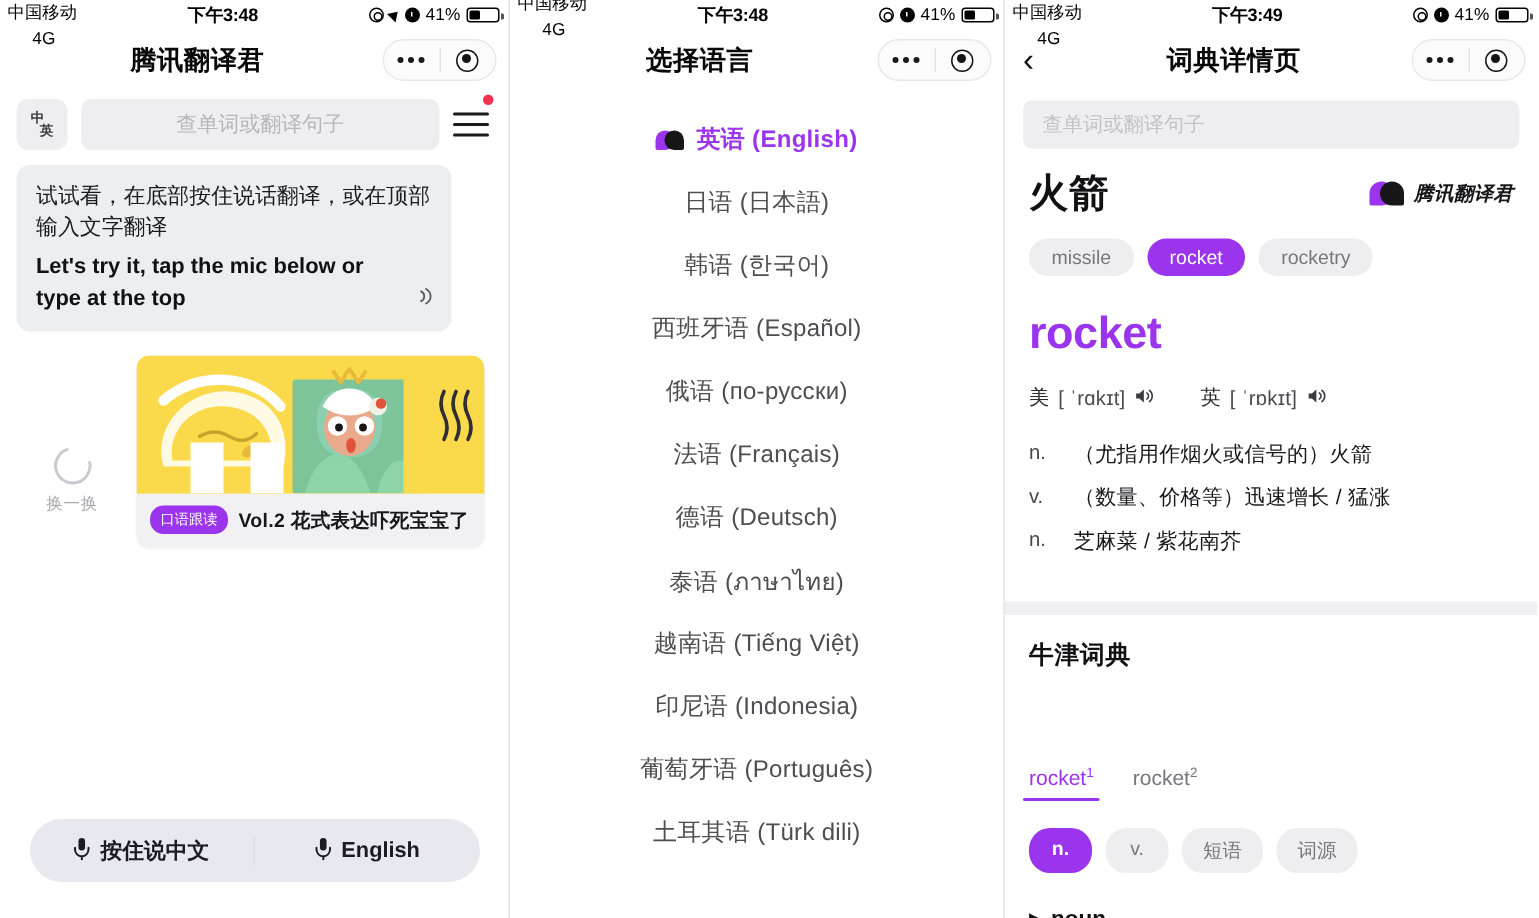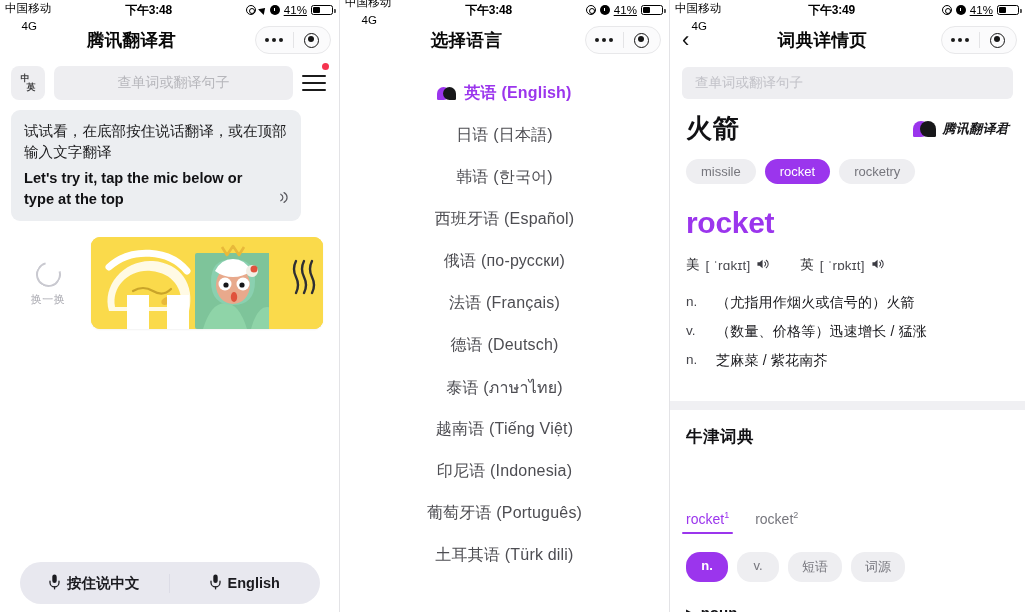--- a/index.html
+++ b/index.html
@@ -25,21 +25,21 @@
   .sb-left { display: flex; align-items: center; gap: 4px; flex-direction: column; }
   .bars { display: flex; align-items: flex-end; gap: 1.5px; height: 9px; }
   .bars i { width: 2.5px; background: #000; border-radius: 0.5px; display: block; }
   .bars i:nth-child(1) { height: 3.5px; }
   .bars i:nth-child(2) { height: 5.5px; }
   .bars i:nth-child(3) { height: 7.5px; }
   .bars i:nth-child(4) { height: 9px; }
   .carrier { font-size: 11.5px; }
   .net { font-size: 11.5px; margin-left: 2px; }
   .sb-center { flex: 1; text-align: center; font-size: 12px; font-weight: 600; letter-spacing: -0.2px; }
-  .sb-right { display: flex; align-items: center; gap: 4px; text-decoration: underline; }
+  .sb-right { display: flex; align-items: center; gap: 4px; }
   .ic-circ {
     width: 10px; height: 10px; border: 1.3px solid #000; border-radius: 50%;
     position: relative; display: inline-block;
   }
   .ic-circ::after {
     content: ""; position: absolute; left: 2px; top: 2px;
     width: 4px; height: 4px; border: 1.2px solid #000; border-radius: 50%;
   }
   .ic-loc {
     width: 0; height: 0; border-left: 6px solid #000;
@@ -166,21 +166,21 @@
     background: #f1f1f4;
   }
   .promo-badge {
     background: #9b35ed; color: #fff; font-size: 9.5px; border-radius: 9px;
     padding: 3px 7px; white-space: nowrap; font-weight: 500;
   }
   .promo-title { font-size: 13px; color: #17171a; font-weight: 600; letter-spacing: 0.2px; }
 
   
   .mic-bar {
-    position: absolute; left: 0; bottom: 0; width: 100%; height: 58px;
+    position: absolute; left: 0; bottom: 16px; width: 100%; height: 58px;
     display: flex; align-items: center; justify-content: center;
     background: #fff;
   }
   .mic-pill {
     width: 300px; height: 42px; background: #e8e8ef; border-radius: 21px;
     display: flex; align-items: center;
   }
   .mic-half {
     flex: 1; display: flex; align-items: center; justify-content: center; gap: 7px;
     font-size: 14.5px; font-weight: 700; color: #1b1b20; cursor: pointer;
@@ -376,20 +376,24 @@
               <ellipse cx="143" cy="60" rx="3.2" ry="5" fill="#e0523c"></ellipse>
               <path d="M131 10 l5 8 l6 -9 l6 9 l5 -8" stroke="#e8b93a" stroke-width="2.6" fill="none" stroke-linejoin="round"></path>
               <circle cx="161" cy="34" r="6" fill="#f2efe6"></circle>
               <circle cx="163" cy="32" r="3.5" fill="#e0523c"></circle>
               <rect x="178" y="16" width="54" height="76" fill="#fada4b"></rect>
               <path d="M205 24 q-4 8 0 16 q4 8 0 16" stroke="#2e2e33" stroke-width="2.4" fill="none" stroke-linecap="round"></path>
               <path d="M213 24 q-4 8 0 16 q4 8 0 16" stroke="#2e2e33" stroke-width="2.4" fill="none" stroke-linecap="round"></path>
               <path d="M221 24 q-4 8 0 16 q4 8 0 16" stroke="#2e2e33" stroke-width="2.4" fill="none" stroke-linecap="round"></path>
             </svg>
           </div>
+          <div class="promo-bottom">
+            <span class="promo-badge">口语跟读</span>
+            <span class="promo-title">Vol.2 花式表达吓死宝宝了</span>
+          </div>
         </div>
       </div>
     </div>
 
     <div class="mic-bar">
       <div class="mic-pill">
         <div class="mic-half left">
           <span class="mic-glyph">
             <svg width="11" height="16" viewBox="0 0 11 16" fill="#1b1b20">
               <rect x="3.3" y="0.6" width="4.4" height="8.4" rx="2.2"></rect>

